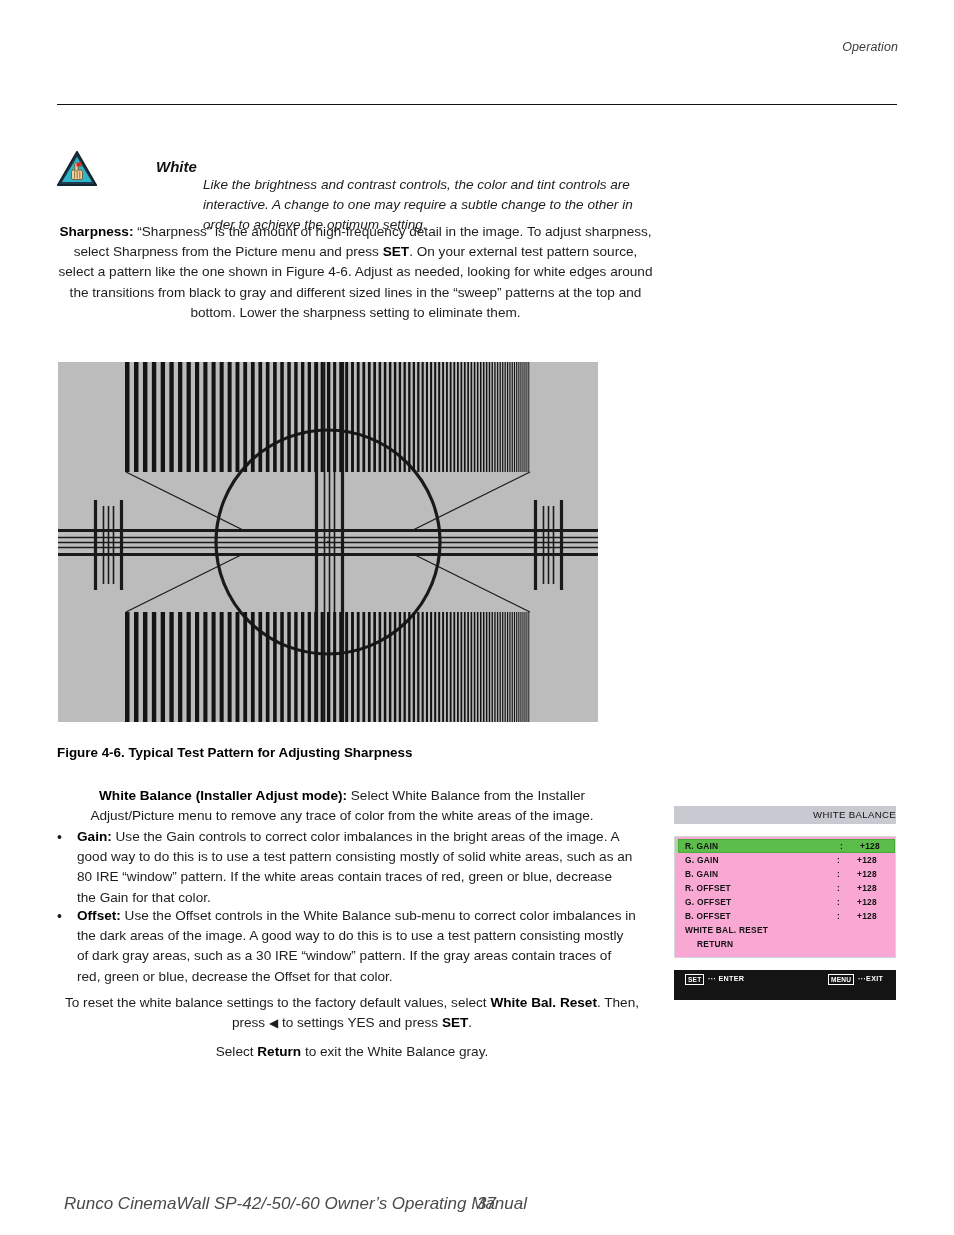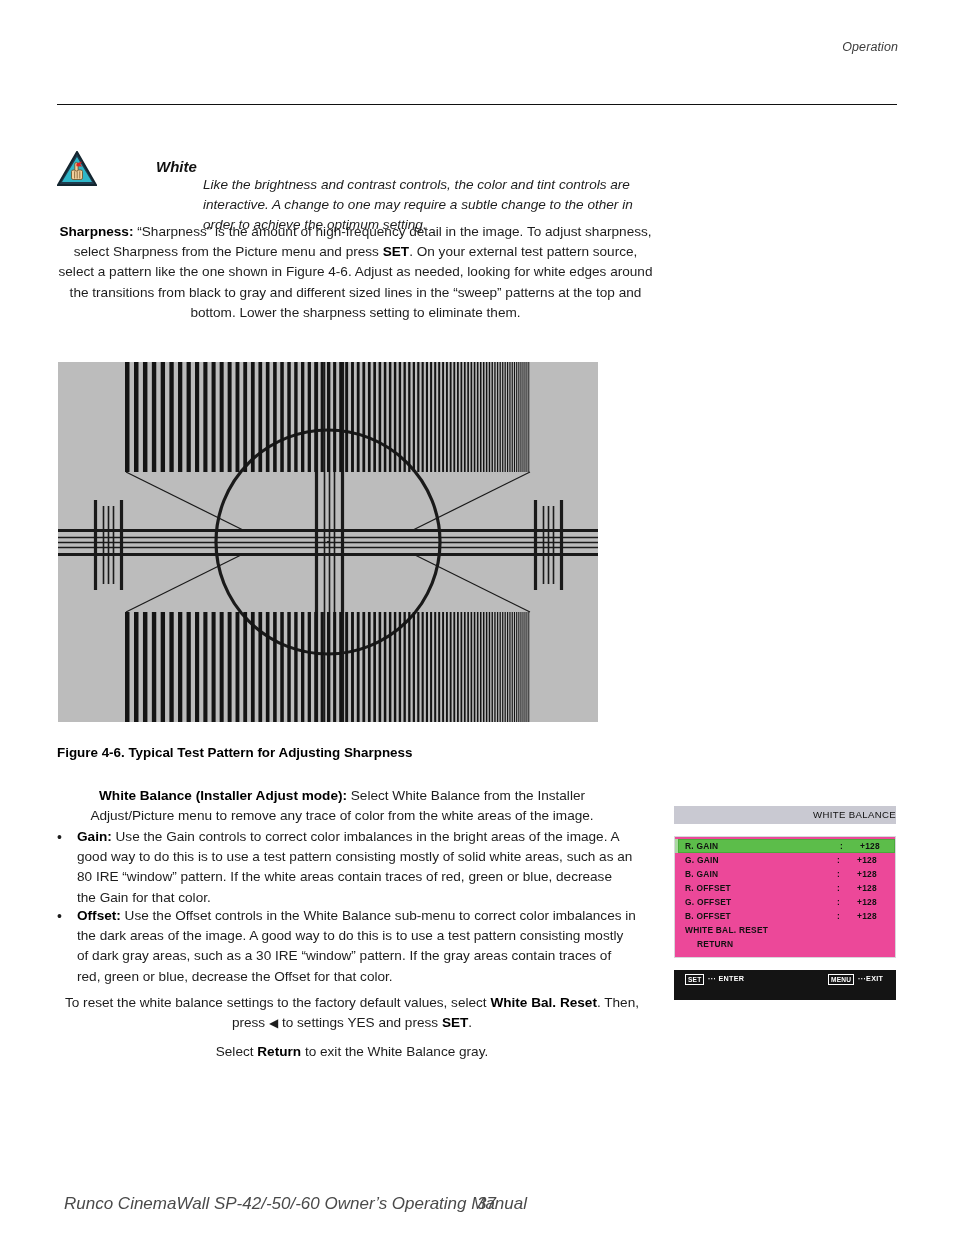--- a/index.html
+++ b/index.html
@@ -159,21 +159,21 @@
     line-height: 18px;
     background: #c9c9d2;
     color: #111;
     font-size: 9.6px;
     font-weight: normal;
     text-align: right;
     letter-spacing: .35px;
   }
   .osd-body {
     margin-top: 12px;
-    background: #ec4899;
+    background: #f9a8d4;
     padding: 2px 0 6px 0;
     border: 1px solid #d7d7db;
   }
   .osd-row {
     position: relative;
     height: 14px;
     line-height: 14px;
     font-size: 8.4px;
     font-weight: bold;
     color: #111;

